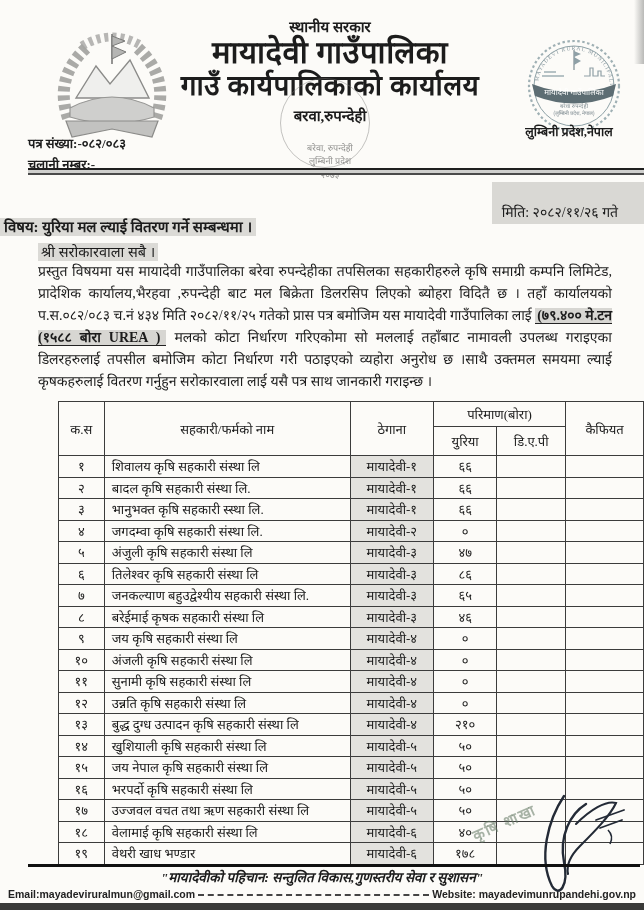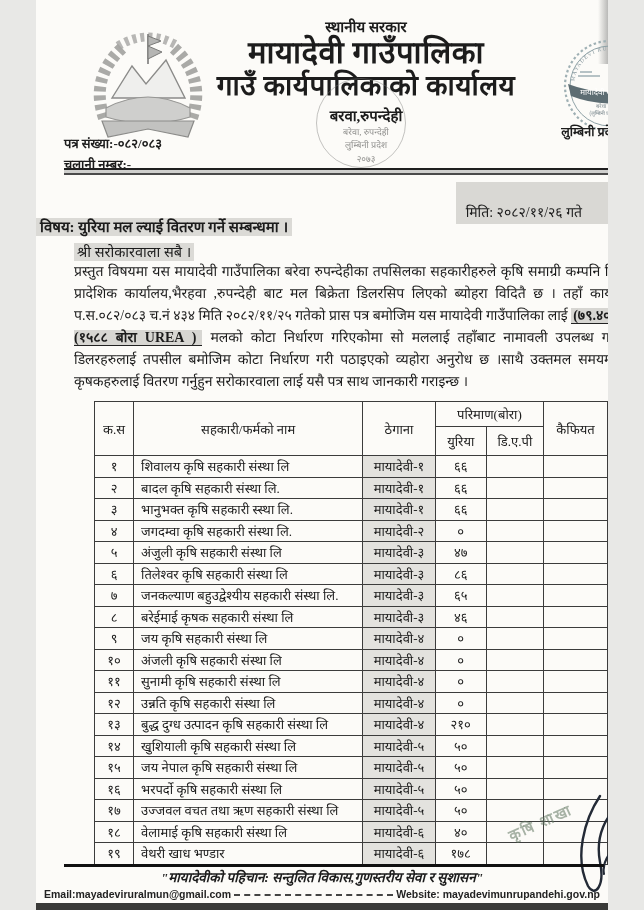--- a/index.html
+++ b/index.html
@@ -1,29 +1,29 @@
 <!DOCTYPE html>
 <html><head>
 <meta charset="utf-8">
 <style>
   html,body{margin:0;padding:0;background:#e8e8e6;}
   #page{
-    position:relative;width:572px;height:910px;margin:0 auto;
+    position:relative;width:644px;height:910px;margin:0 auto;
     background:#fcfbf8;overflow:hidden;
     font-family:"Liberation Serif","DejaVu Serif",serif;
     color:#1c1c1c;
   }
   
   .emblem-left{position:absolute;left:42px;top:20px;width:140px;height:140px;}
   .header-center{position:absolute;left:142px;top:16px;width:376px;text-align:center;}
   .gov-label{font-size:15px;font-weight:bold;}
   .org-name{font-size:31px;font-weight:bold;line-height:1.12;letter-spacing:.5px;}
   .office-name{font-size:28px;font-weight:bold;line-height:1.1;letter-spacing:.5px;}
   .address-line{font-size:15px;font-weight:bold;margin-top:3px;}
-  .stamp-lines{font-size:9px;color:#8f8f8d;line-height:1.5;margin-top:1px;}
+  .stamp-lines{font-size:9px;color:#8f8f8d;line-height:1.5;margin-top:17px;}
   .center-stamp-ring{
     position:absolute;left:280px;top:78px;width:88px;height:88px;border-radius:50%;
     border:1.5px solid rgba(125,125,122,.45);pointer-events:none;
   }
   .letter-nos{position:absolute;left:28px;top:134px;font-size:13px;font-weight:bold;line-height:1.6;}
   .emblem-right{position:absolute;left:518px;top:26px;width:112px;height:112px;}
   .province-label{position:absolute;left:496px;top:123px;width:146px;text-align:center;font-size:12.5px;font-weight:bold;}
   .rule-double{
     position:absolute;left:28px;right:0;top:168px;height:3px;
     border-top:2.5px solid #1f1f1f;border-bottom:2px solid #4a4a4a;background:#cfcfcd;

